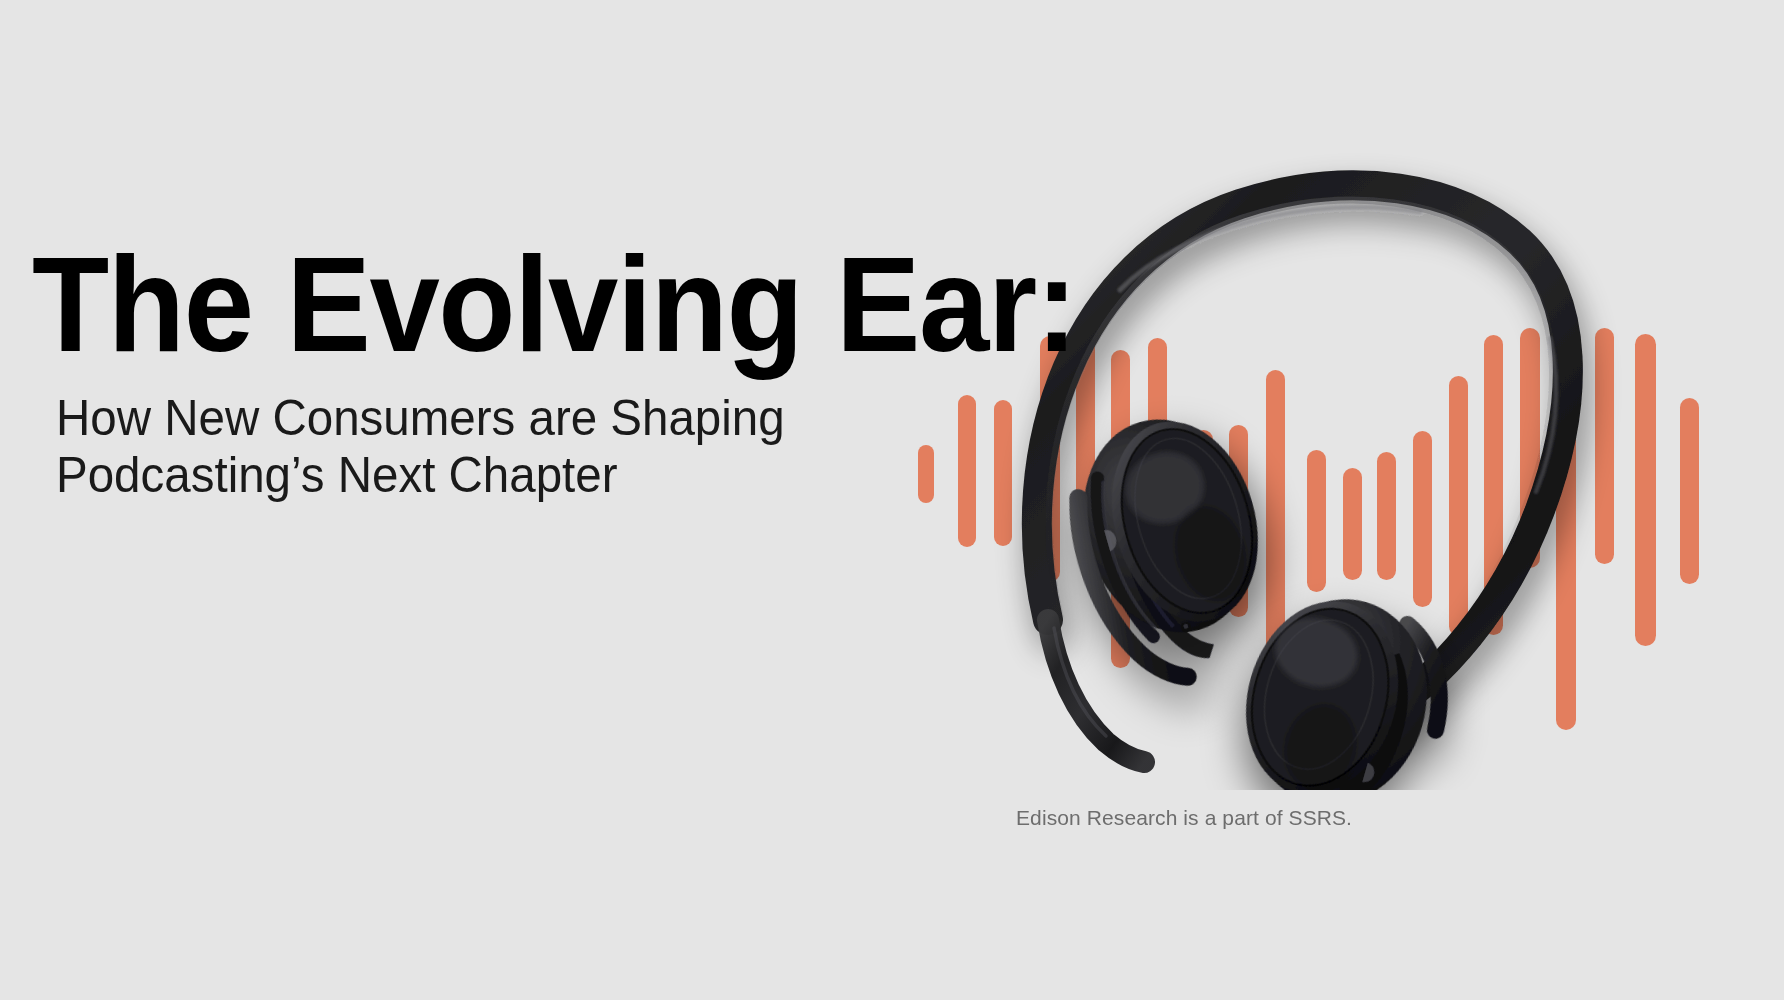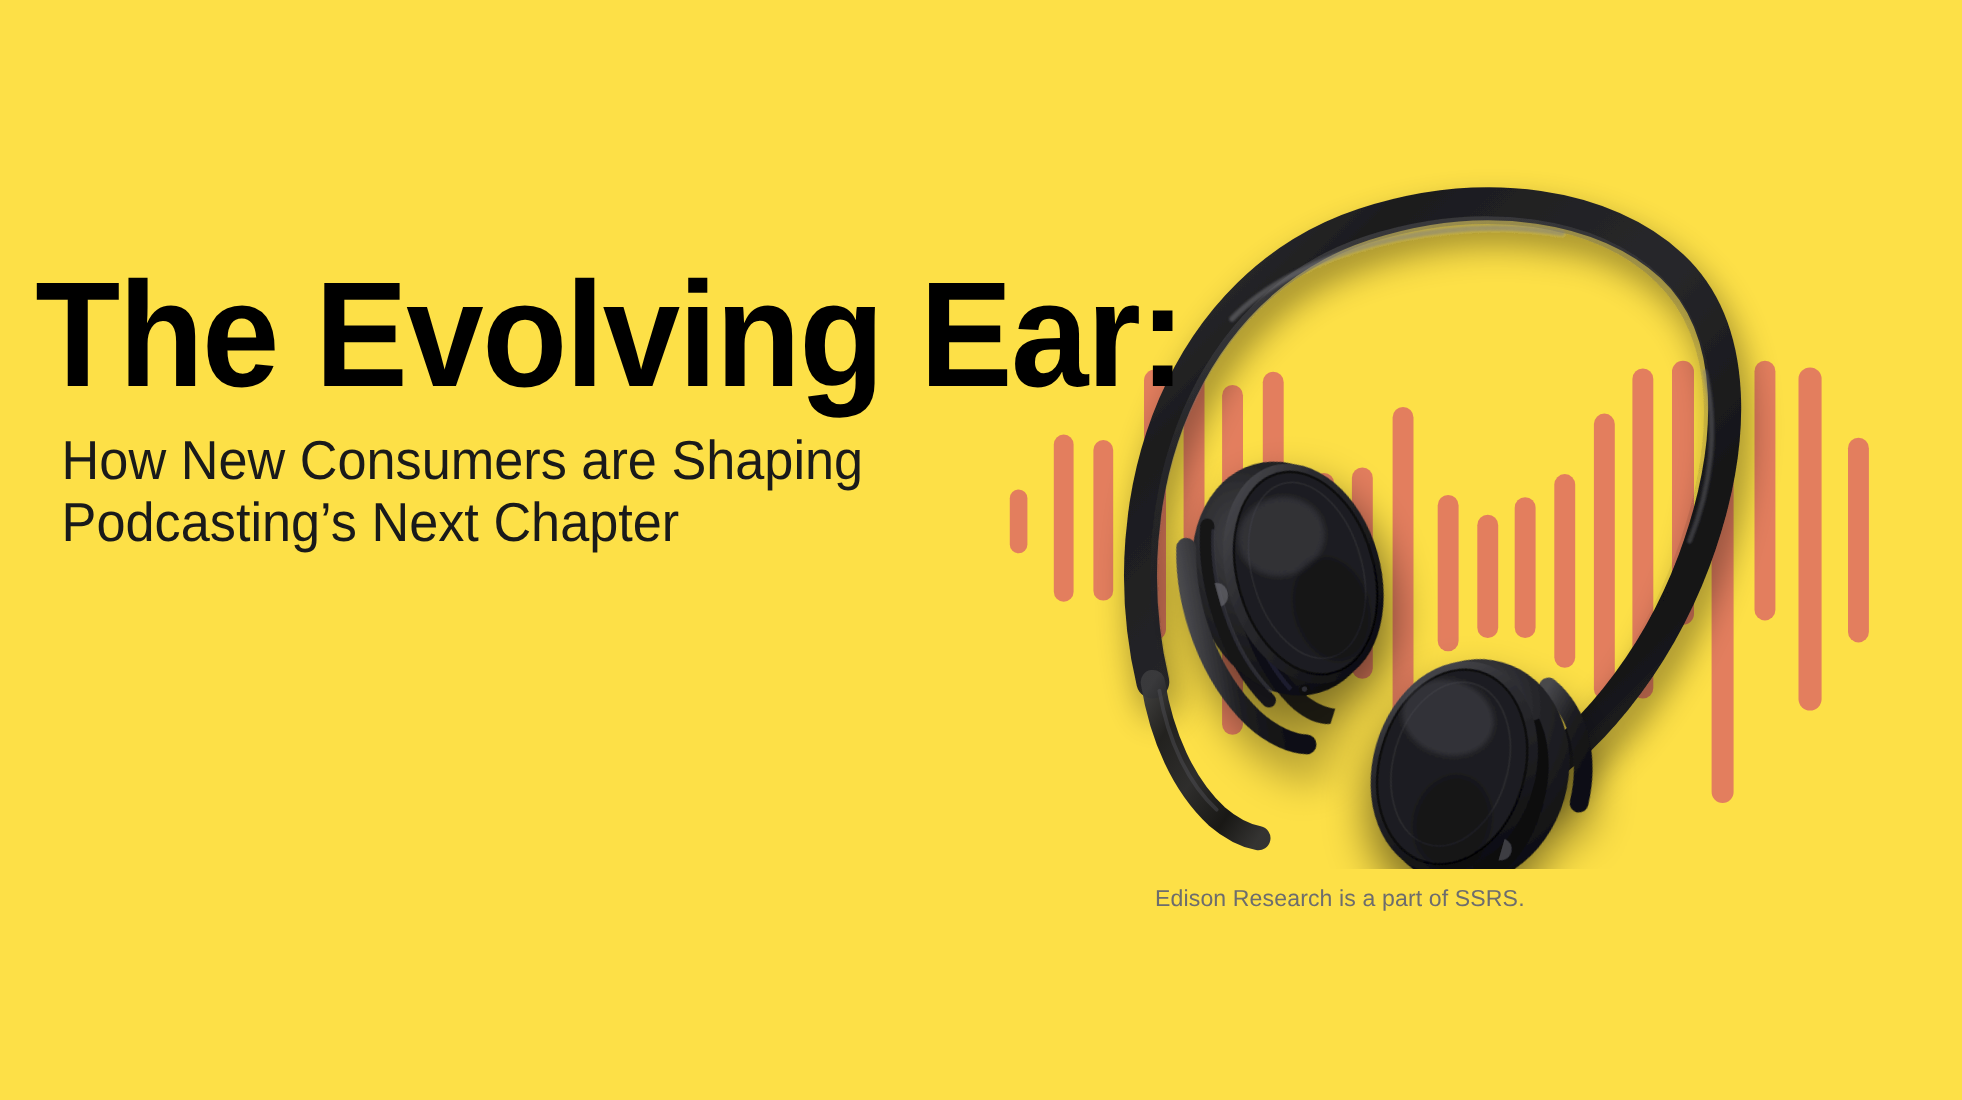--- a/index.html
+++ b/index.html
@@ -13,21 +13,21 @@
     height: 1000px;
     position: relative;
     overflow: hidden;
     font-family: "Liberation Sans", "DejaVu Sans", sans-serif;
     -webkit-font-smoothing: antialiased;
   }
 
   #slide {
     position: absolute;
     inset: 0;
-    background: #fde047;
+    background: #e5e5e5;
   }
 
   
   #title-block {
     position: absolute;
     left: 32px;
     top: 236px;
     width: 1000px;
   }
   #main-title {
@@ -83,21 +83,21 @@
     font-weight: 400;
     font-size: 27px;
     line-height: 1;
     letter-spacing: 8.5px;
     color: #6e6e6e;
   }
 
   
   #footer-note {
     position: absolute;
-    left: 1050px;
+    left: 1016px;
     top: 806px;
     font-family: "Liberation Sans", "DejaVu Sans", sans-serif;
     font-size: 21px;
     color: #6d6d6d;
     letter-spacing: 0.1px;
     white-space: nowrap;
   }
 
   
   #hero-art {

